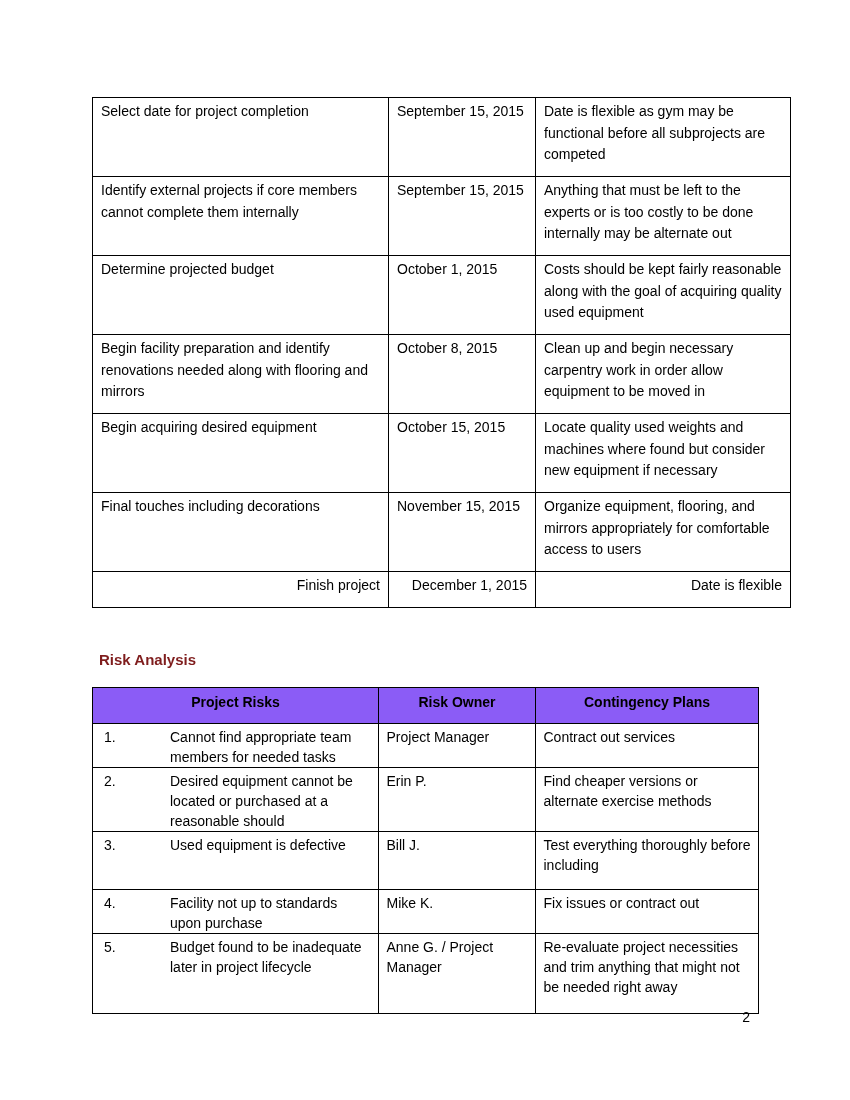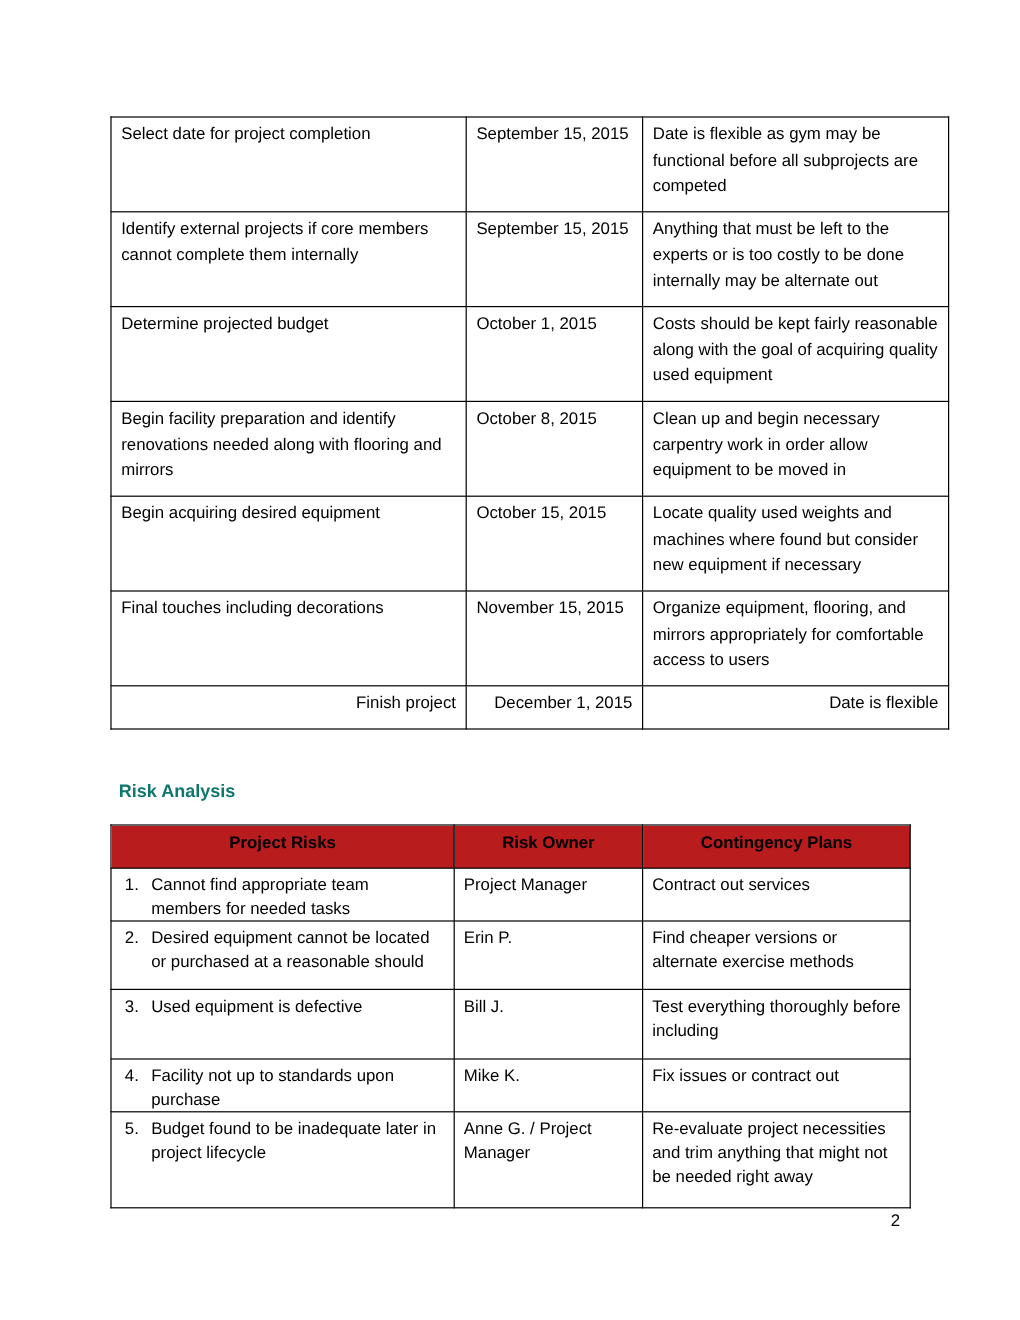--- a/index.html
+++ b/index.html
@@ -30,45 +30,45 @@
   }
   .sched-row-tall { height: 79px; }
   .sched-row-short { height: 36px; text-align: right; }
 
   
   .risk-heading {
     position: absolute;
     left: 99px; top: 651px;
     font-size: 15px;
     font-weight: bold;
-    color: #0f766e;
+    color: #7f1d1d;
   }
 
   
   .risk-table {
     position: absolute;
     left: 92px; top: 687px;
     width: 666px;
   }
   .risk-table th {
-    background: #b91c1c;
+    background: #8b5cf6;
     font-size: 14px;
     font-weight: bold;
     text-align: center;
     padding-top: 6px;
     height: 36px;
   }
   .risk-table td {
     padding: 3px 7.5px 0 7.5px;
     font-size: 14px;
     line-height: 20px;
   }
   .risk-cell { display: flex; align-items: flex-start; }
   .risk-num { width: 22px; flex: 0 0 22px; margin-left: 3.5px; }
-  .risk-text { flex: 1; padding-right: 3px; }
+  .risk-text { flex: 1; padding-right: 3px; margin-left: 44px; }
   .rr1 { height: 37px; }
   .rr2 { height: 57px; }
   .rr3 { height: 58px; }
   .rr4 { height: 38px; }
   .rr5 { height: 80px; }
 
   
   .page-number {
     position: absolute;
     top: 1009px;

